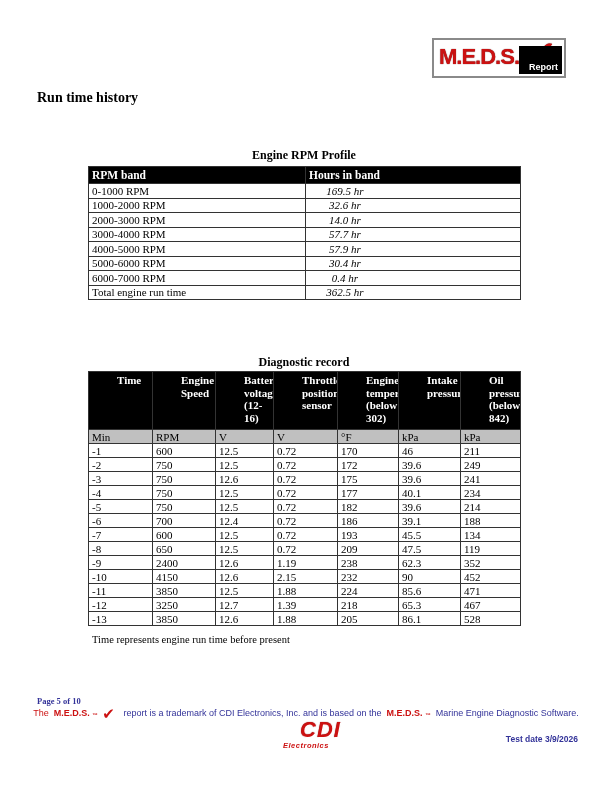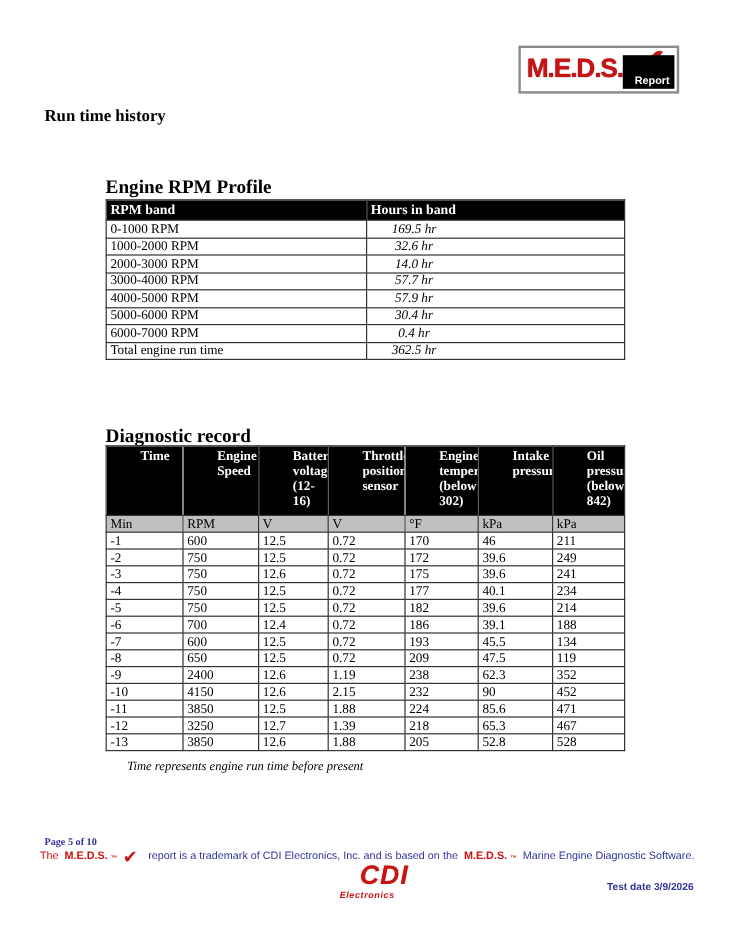--- a/index.html
+++ b/index.html
@@ -29,43 +29,43 @@
   .meds-logo .report-box{
     position:absolute;right:2px;bottom:2px;background:#000;color:#fff;
     font-family:"Liberation Sans",sans-serif;font-weight:bold;font-size:9px;
     padding:16px 4px 2px 10px;
   }
   
   .page-title{
     position:absolute;left:37px;top:90px;font-size:14px;font-weight:bold;
   }
   .table-title{
-    position:absolute;left:88px;width:432px;
-    font-size:16px;font-weight:bold;
+    position:absolute;left:88px;width:432px;text-align:center;
+    font-size:12px;font-weight:bold;
   }
   .title-rpm{top:148px;}
   .title-diag{top:355px;}
   
   table{border-collapse:collapse;table-layout:fixed;position:absolute;left:88px;width:432px;}
   td,th{border:1px solid #333;font-size:11px;font-weight:normal;text-align:left;
     padding:0 2px 0 3px;box-sizing:border-box;overflow:hidden;}
   thead th{background:#000;color:#fff;font-weight:bold;}
   
   .rpm-table{top:166px;}
   .rpm-table thead th{height:17px;font-size:11.5px;}
   .rpm-table td{height:14.5px;}
   .rpm-table .cval{display:inline-block;width:72px;text-align:center;font-style:italic;}
   
   .diag-table{top:371px;}
   .diag-table thead th{height:58px;vertical-align:top;padding-top:2px;font-size:11px;line-height:12.5px;padding-left:28px;}
   .diag-table .units td{background:#c0c0c0;height:14px;}
   .diag-table td{height:14px;}
   
   .footnote{
-    position:absolute;left:106px;top:634px;font-style:italic;font-size:10.5px;
+    position:absolute;left:92px;top:634px;font-size:10.5px;
   }
   
   .footer-line{
     position:absolute;left:0;top:705px;width:612px;text-align:center;
     font-family:"Liberation Sans",sans-serif;font-size:9px;color:#333399;
     white-space:nowrap;
   }
   .footer-line .red{color:#cc1111;}
   .footer-line .brand{color:#cc1111;font-weight:bold;}
   .footer-line .tm{color:#cc1111;font-size:5.5px;font-weight:bold;vertical-align:-1px;}
@@ -293,21 +293,21 @@
           <td>218</td>
           <td>65.3</td>
           <td>467</td>
         </tr>
         <tr>
           <td>-13</td>
           <td>3850</td>
           <td>12.6</td>
           <td>1.88</td>
           <td>205</td>
-          <td>52.8</td>
+          <td>86.1</td>
           <td>528</td>
         </tr>
       </tbody>
   </table>
 
   <div class="footnote">Time represents engine run time before present</div>
 
   <div class="footer-line">
     <span class="red">The</span>&nbsp;
     <span class="brand">M.E.D.S.</span>

